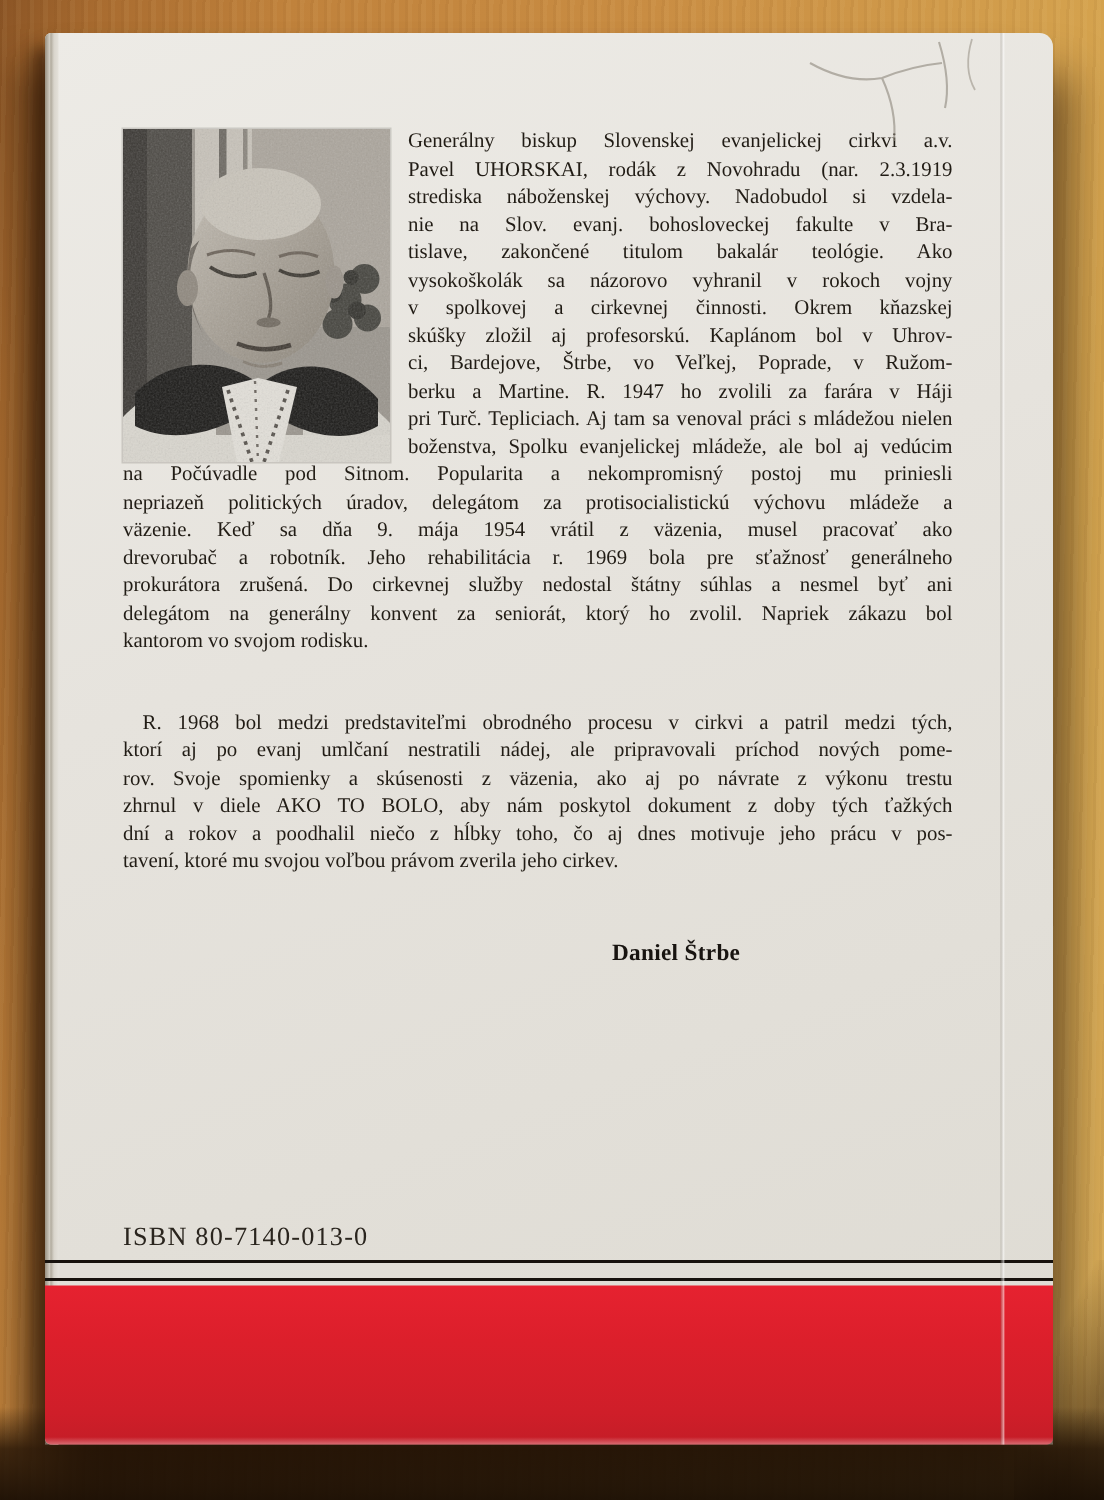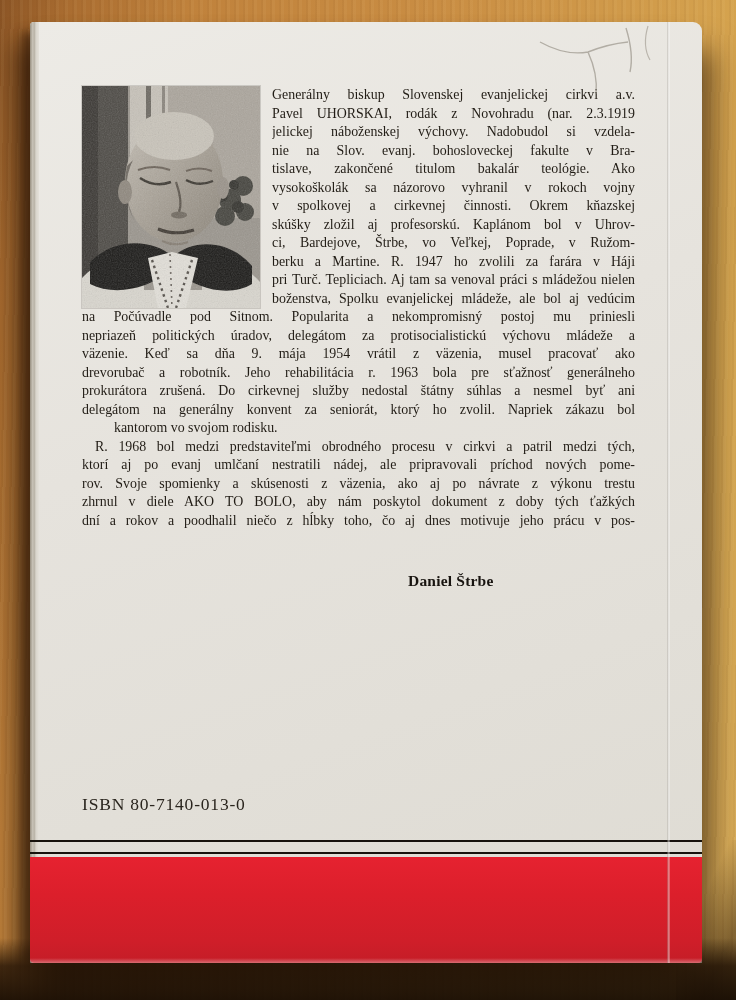--- a/index.html
+++ b/index.html
@@ -23,25 +23,25 @@
   .crease-line{position:absolute;left:637px;top:0;bottom:0;width:3px;z-index:6;
     background:linear-gradient(90deg, rgba(110,104,94,.28), rgba(255,255,255,.55) 70%, rgba(255,255,255,0));}
   .scratch{position:absolute;z-index:4;opacity:.6;}
 
   .content{position:absolute;left:52px;top:64px;width:553px;z-index:3;color:#211c15;}
   .photo{float:left;width:178px;height:222px;margin:0 12px 0 0;
     outline:1px solid rgba(60,55,48,.18);background:#8e8a84;}
   .photo svg{display:block;}
   .para{font-size:13.9px;line-height:18.5px;}
   .jline{height:18.5px;overflow:hidden;text-align:justify;text-align-last:justify;white-space:normal;font-family:Liberation Serif, serif;}
-  .jl-last{text-align-last:left;margin-left:32px;}
-  .jl-indent{text-indent:13px;}
+  .jl-last{text-align-last:left;}
+  .jl-indent{text-indent:13px;margin-top:36px;}
   .signature{display:block;margin:42px 0 0 326px;font-weight:bold;font-size:15.5px;letter-spacing:.2px;color:#181410;}
 
-  .isbn{position:absolute;left:52px;top:772px;z-index:3;font-size:17.5px;letter-spacing:.8px;color:#2a251e;text-align:right;}
+  .isbn{position:absolute;left:52px;top:792px;z-index:3;font-size:17.5px;letter-spacing:.8px;color:#2a251e;text-align:right;}
   .rule{position:absolute;left:0;right:0;z-index:2;background:#17120d;}
   .rule-1{top:818px;height:2.2px;}
   .rule-2{top:830px;height:2.4px;}
   .red-band{position:absolute;left:0;right:0;top:835px;bottom:0;z-index:2;
     border-radius:0 0 4px 4px;
     background:linear-gradient(180deg,#e62230 0%,#dc1f2b 35%,#cf1e29 80%,#c41d27 100%);}
   .red-band::after{content:"";position:absolute;left:0;right:0;bottom:0;height:5px;
     background:linear-gradient(to bottom, rgba(255,255,255,0), rgba(255,255,255,.35));}
 </style>
 </head>
@@ -118,44 +118,45 @@
           <path d="M66,172 L90,166 L116,172 L104,222 L76,222 Z" fill="#e2dfd8"></path>
           <path d="M70,174 L86,222 M110,174 L94,222" fill="none" stroke="#55504a" stroke-width="2.4" stroke-dasharray="2.5 3.5"></path>
           <path d="M88,168 L90,222" fill="none" stroke="#6a645d" stroke-width="1.6" stroke-dasharray="2 4"></path>
           <rect width="178" height="222" filter="url(#grain)" opacity="0.24"></rect>
         </svg>
       </div>
 
       <div class="para" id="para1">
           <div class="jline">Generálny biskup Slovenskej evanjelickej cirkvi a.v.</div>
           <div class="jline">Pavel UHORSKAI, rodák z Novohradu (nar. 2.3.1919</div>
-          <div class="jline">jelickej náboženskej výchovy. Nadobudol si vzdela-</div>
+          <div class="jline">strediska náboženskej výchovy. Nadobudol si vzdela-</div>
           <div class="jline">nie na Slov. evanj. bohosloveckej fakulte v Bra-</div>
           <div class="jline">tislave, zakončené titulom bakalár teológie. Ako</div>
           <div class="jline">vysokoškolák sa názorovo vyhranil v rokoch vojny</div>
           <div class="jline">v spolkovej a cirkevnej činnosti. Okrem kňazskej</div>
           <div class="jline">skúšky zložil aj profesorskú. Kaplánom bol v Uhrov-</div>
           <div class="jline">ci, Bardejove, Štrbe, vo Veľkej, Poprade, v Ružom-</div>
           <div class="jline">berku a Martine. R. 1947 ho zvolili za farára v Háji</div>
           <div class="jline">pri Turč. Tepliciach. Aj tam sa venoval práci s mládežou nielen na hodinách ná-</div>
           <div class="jline">boženstva, Spolku evanjelickej mládeže, ale bol aj vedúcim misijného strediska</div>
           <div class="jline">na Počúvadle pod Sitnom. Popularita a nekompromisný postoj mu priniesli</div>
           <div class="jline">nepriazeň politických úradov, delegátom za protisocialistickú výchovu mládeže a</div>
           <div class="jline">väzenie. Keď sa dňa 9. mája 1954 vrátil z väzenia, musel pracovať ako</div>
-          <div class="jline">drevorubač a robotník. Jeho rehabilitácia r. 1963 bola pre sťažnosť generálneho</div>
+          <div class="jline">drevorubač a robotník. Jeho rehabilitácia r. 1969 bola pre sťažnosť generálneho</div>
           <div class="jline">prokurátora zrušená. Do cirkevnej služby nedostal štátny súhlas a nesmel byť ani</div>
           <div class="jline">delegátom na generálny konvent za seniorát, ktorý ho zvolil. Napriek zákazu bol</div>
           <div class="jline jl-last">kantorom vo svojom rodisku.</div>
         </div>
       <div class="para" id="para2">
           <div class="jline jl-indent">R. 1968 bol medzi predstaviteľmi obrodného procesu v cirkvi a patril medzi tých,</div>
           <div class="jline">ktorí aj po evanj umlčaní nestratili nádej, ale pripravovali príchod nových pome-</div>
           <div class="jline">rov. Svoje spomienky a skúsenosti z väzenia, ako aj po návrate z výkonu trestu</div>
           <div class="jline">zhrnul v diele AKO TO BOLO, aby nám poskytol dokument z doby tých ťažkých</div>
           <div class="jline">dní a rokov a poodhalil niečo z hĺbky toho, čo aj dnes motivuje jeho prácu v pos-</div>
+          <div class="jline jl-last">tavení, ktoré mu svojou voľbou právom zverila jeho cirkev.</div>
         </div>
 
       <span class="signature">Daniel Štrbe</span>
     </div>
 
     <div class="isbn">ISBN 80-7140-013-0</div>
 
     <div class="rule rule-1"></div>
     <div class="rule rule-2"></div>
     <div class="red-band"></div>

